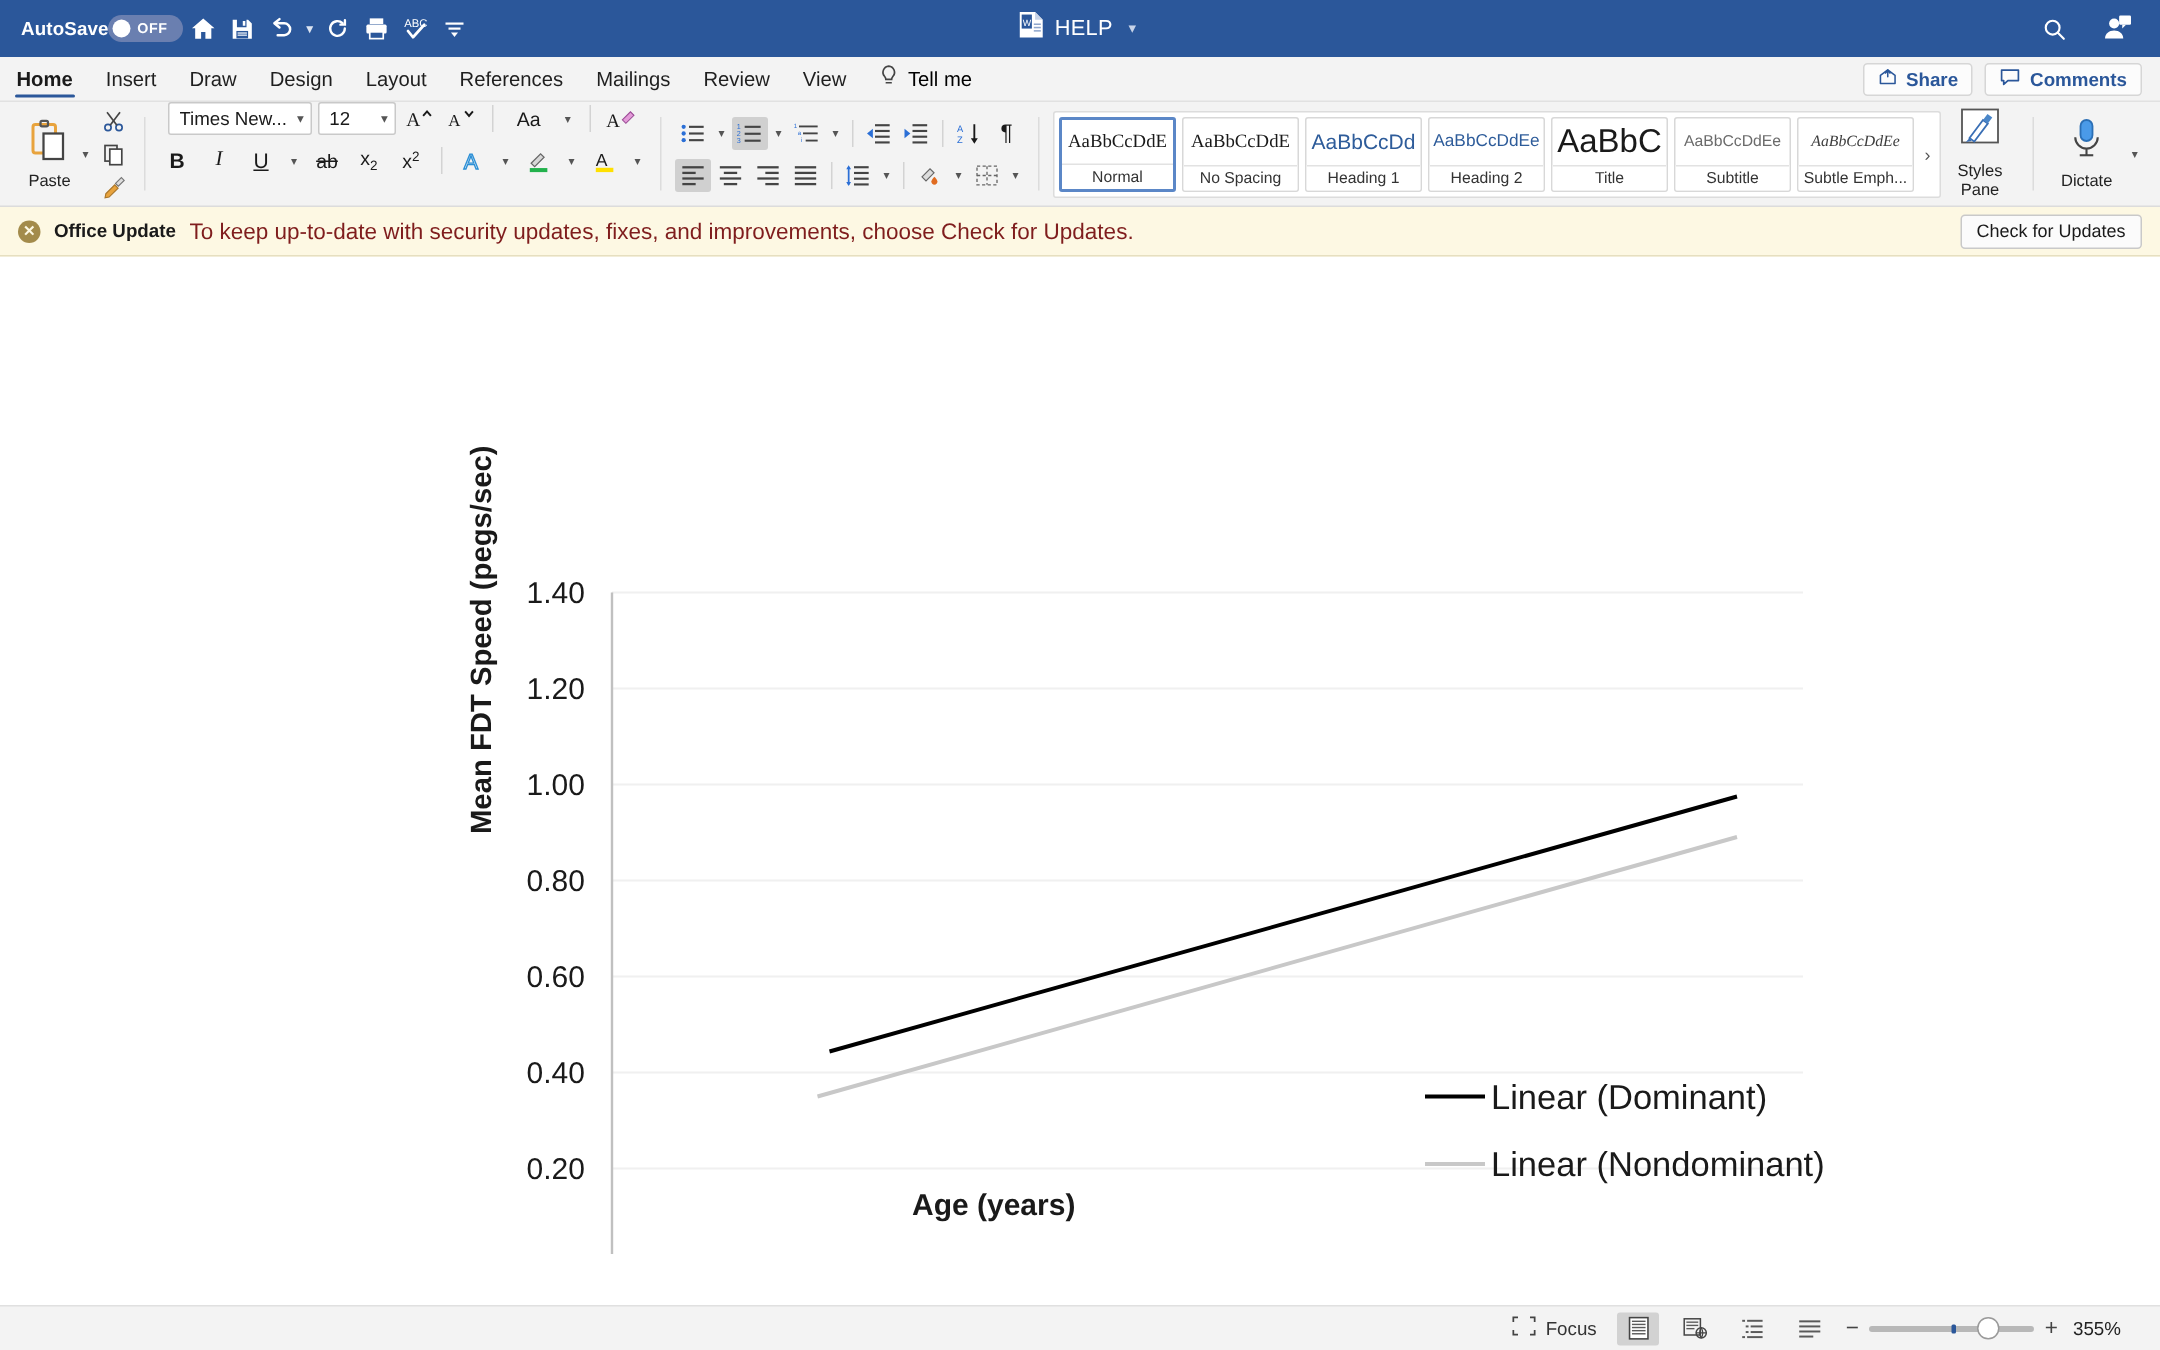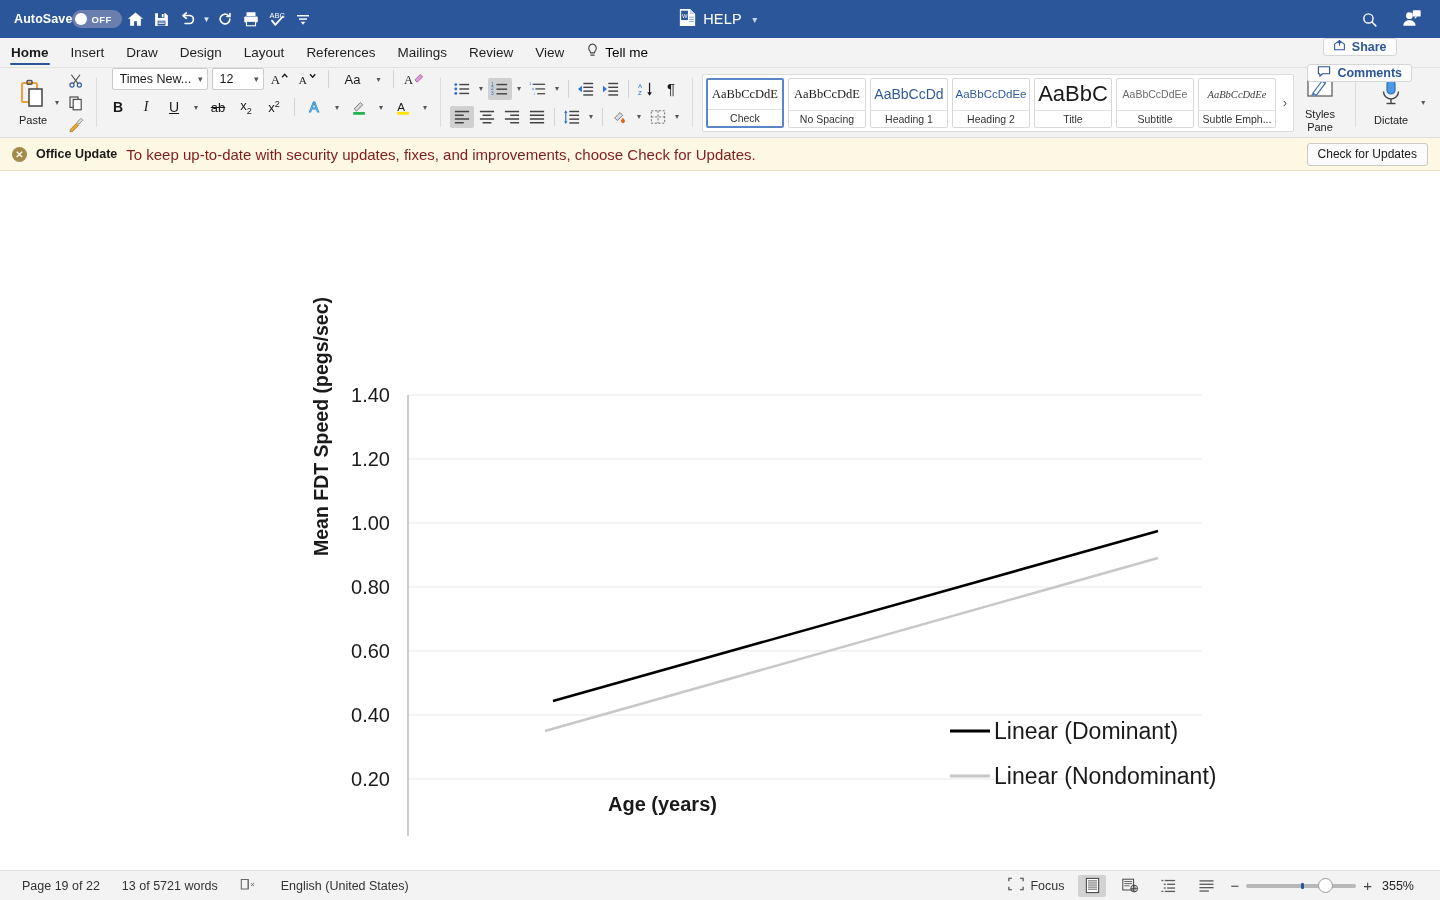--- a/index.html
+++ b/index.html
@@ -54,21 +54,21 @@
     display: flex; align-items: center; padding: 0 11px;
     font-size: 13.5px; color: #1f1f1f; position: relative;
     white-space: nowrap;
   }
   .tab.active { color: #1a1a1a; font-weight: bold; }
   .tab.active::after {
     content: ""; position: absolute; left: 10px; right: 10px;
     bottom: 2px; height: 2.5px; background: #2b579a; border-radius: 2px;
   }
   .tellme { display: flex; align-items: center; gap: 6px; padding: 0 11px; font-size: 13.5px; }
-  .tabrow-right { margin-left: auto; display: flex; align-items: center; gap: 8px; padding-right: 28px; flex-direction: column; }
+  .tabrow-right { margin-left: auto; display: flex; align-items: center; gap: 8px; padding-right: 12px; }
   .ghost-btn {
     display: flex; align-items: center; gap: 6px;
     border: 1px solid #d6d6d6; border-radius: 3px; background: #fcfcfc;
     height: 22px; padding: 0 9px; font-size: 12.5px;
     color: #2b579a; font-weight: bold;
   }
 
   
   .ribbon {
     height: 70px; background: #f3f3f3; display: flex;
@@ -595,21 +595,21 @@
         </div>
       <span class="caretmini">▾</span>
     </div>
   </div>
   <div class="rsep"></div>
 
   <div class="rgroup">
     <div class="gallery">
       <div class="style-card sel">
         <div class="style-prev">AaBbCcDdE</div>
-        <div class="style-name">Check</div>
+        <div class="style-name">Normal</div>
       </div>
       <div class="style-card">
         <div class="style-prev">AaBbCcDdE</div>
         <div class="style-name">No Spacing</div>
       </div>
       <div class="style-card">
         <div class="style-prev" style="color:#2e5c9a;font-family:'Liberation Sans',sans-serif;font-size:14px;">AaBbCcDd</div>
         <div class="style-name">Heading 1</div>
       </div>
       <div class="style-card">
@@ -724,32 +724,20 @@
     <div style="position:absolute;left:0;top:0;width:0;height:0;overflow:hidden;">
       
       
     </div>
   </div>
 
   <div style="position:absolute;left:608px;top:617px;font-size:20px;font-weight:bold;color:#1a1a1a;">Age (years)</div>
 </div>
 
 <div class="statusbar">
-  <div class="sb-left">
-    <span>Page 19 of 22</span>
-    <span>13 of 5721 words</span>
-    <span>
-      <svg width="19" height="15" viewBox="0 0 22 16">
-          <path d="M1.5 2.2h8v11h-8z" fill="none" stroke="#666" stroke-width="1.2"></path>
-          <line x1="9.5" y1="2.2" x2="9.5" y2="13.2" stroke="#666" stroke-width="1.2"></line>
-          <text x="12" y="11" font-size="9" fill="#666" font-family="Liberation Sans, sans-serif">×</text>
-        </svg>
-    </span>
-    <span>English (United States)</span>
-  </div>
   <div class="sb-right">
     <div class="focus-btn">
       <span>
         <svg width="16" height="14" viewBox="0 0 18 15" fill="none" stroke="#444" stroke-width="1.3">
             <polyline points="1,4.5 1,1 4.5,1"></polyline>
             <polyline points="13.5,1 17,1 17,4.5"></polyline>
             <polyline points="17,10.5 17,14 13.5,14"></polyline>
             <polyline points="4.5,14 1,14 1,10.5"></polyline>
           </svg>
       </span>

